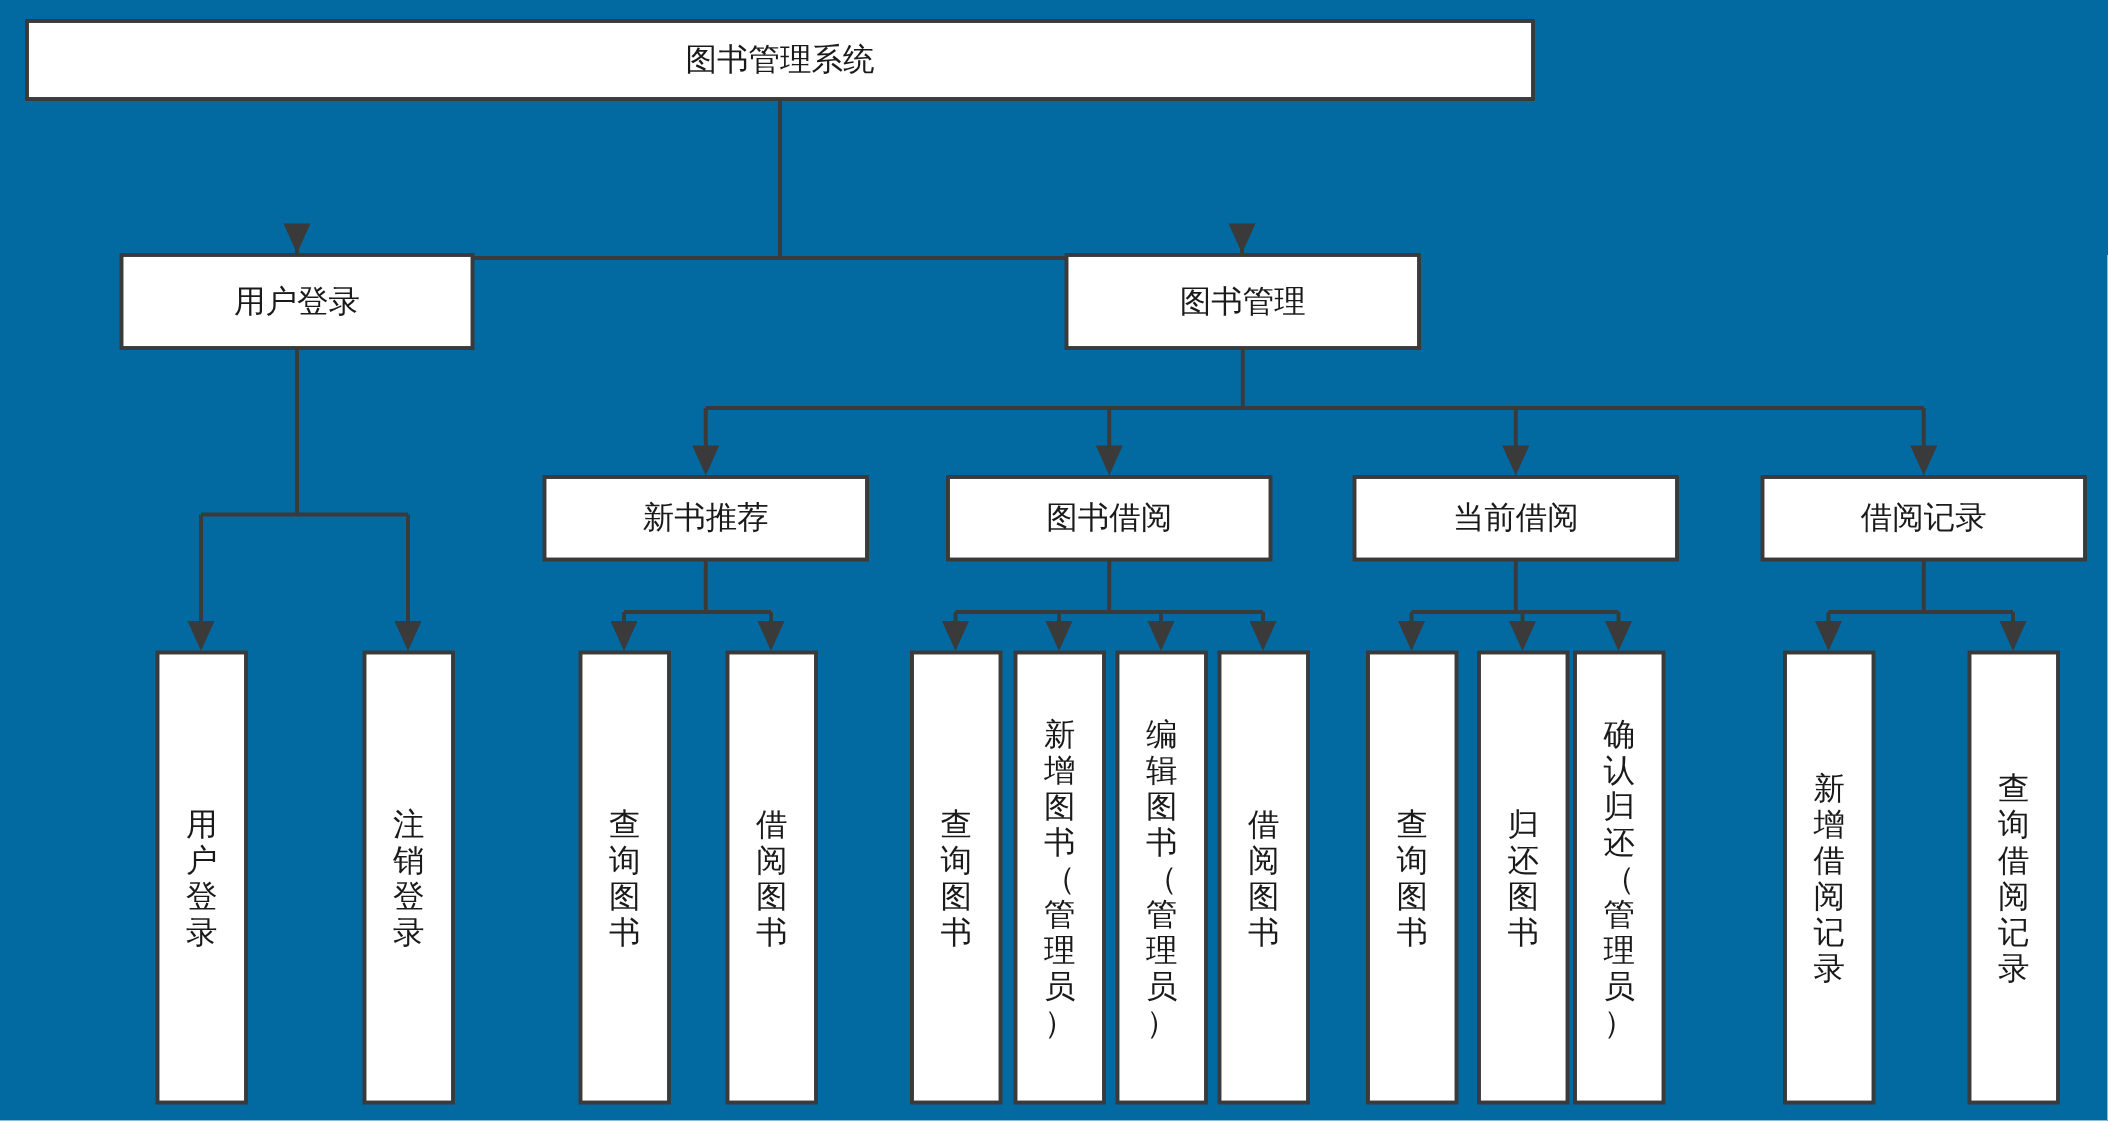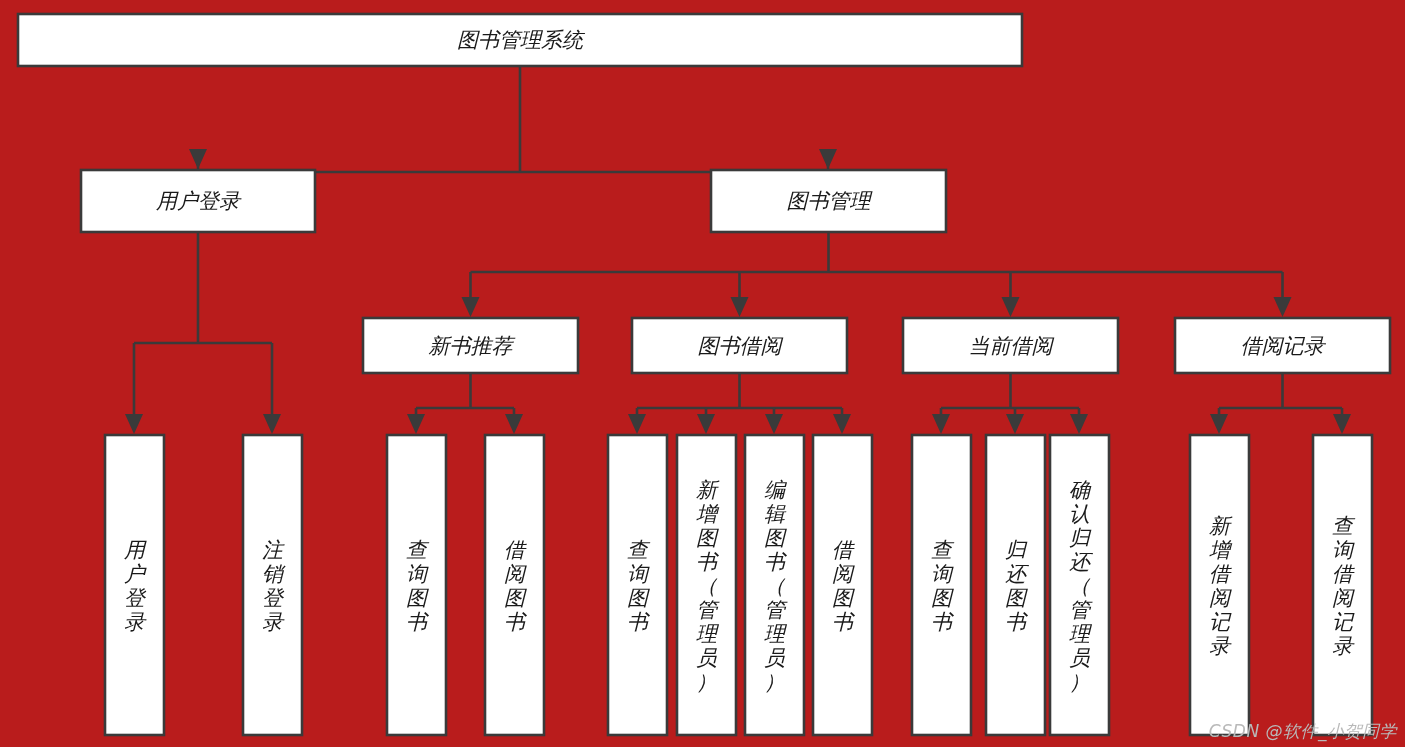--- a/index.html
+++ b/index.html
@@ -11,22 +11,21 @@
   body {
     font-family: "DejaVu Sans", "Liberation Sans", sans-serif;
     width: 1405px;
     height: 747px;
     overflow: hidden;
   }
   #diagram-root {
     position: relative;
     width: 1405px;
     height: 747px;
-    background: #b91c1c;
-    font-style: italic;
+    background: #0369a1;
   }
   svg#tree-svg {
     position: absolute;
     left: 0;
     top: 0;
     width: 1405px;
     height: 747px;
     display: block;
   }
   .node-rect {
@@ -256,14 +255,13 @@
           <rect x="1313" y="435" width="59" height="300" class="node-rect"></rect>
           <text x="1342.5" y="527" class="node-label-h">查</text>
           <text x="1342.5" y="551" class="node-label-h">询</text>
           <text x="1342.5" y="575" class="node-label-h">借</text>
           <text x="1342.5" y="599" class="node-label-h">阅</text>
           <text x="1342.5" y="623" class="node-label-h">记</text>
           <text x="1342.5" y="647" class="node-label-h">录</text>
         </g>
       </g>
   </svg>
-  <div class="watermark">CSDN @软件_小贺同学</div>
 </div>
 
 </body></html>

